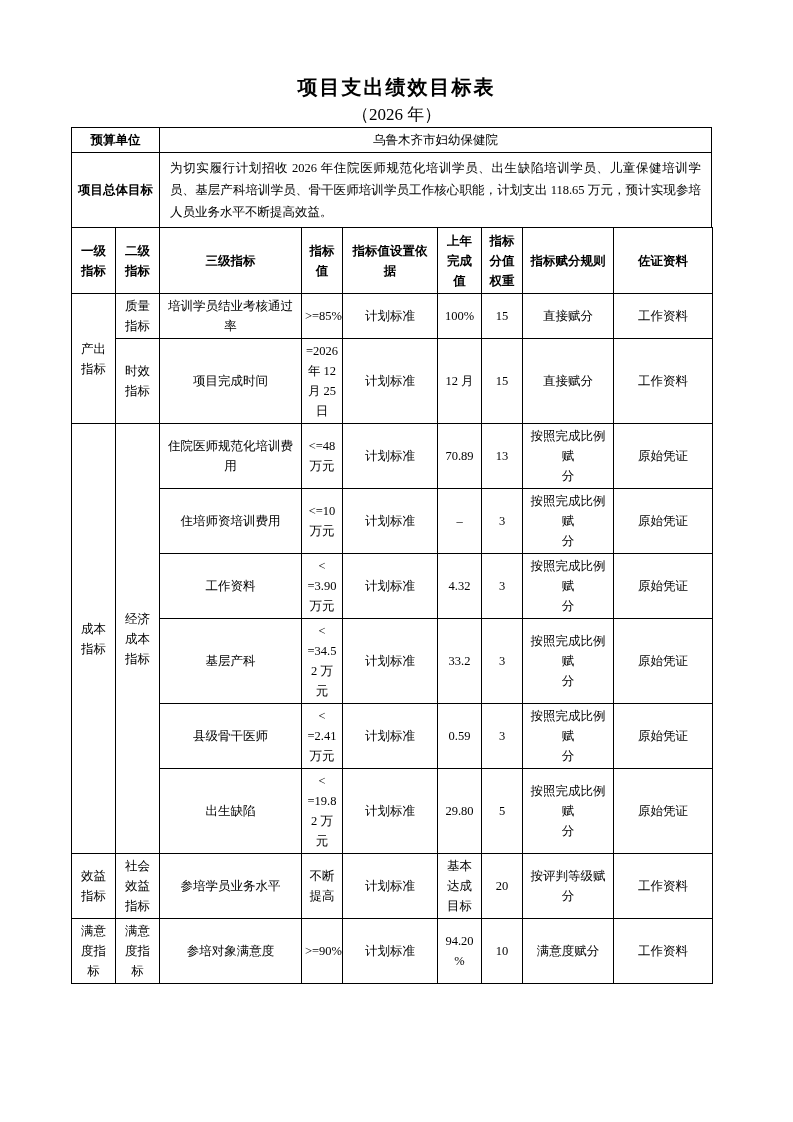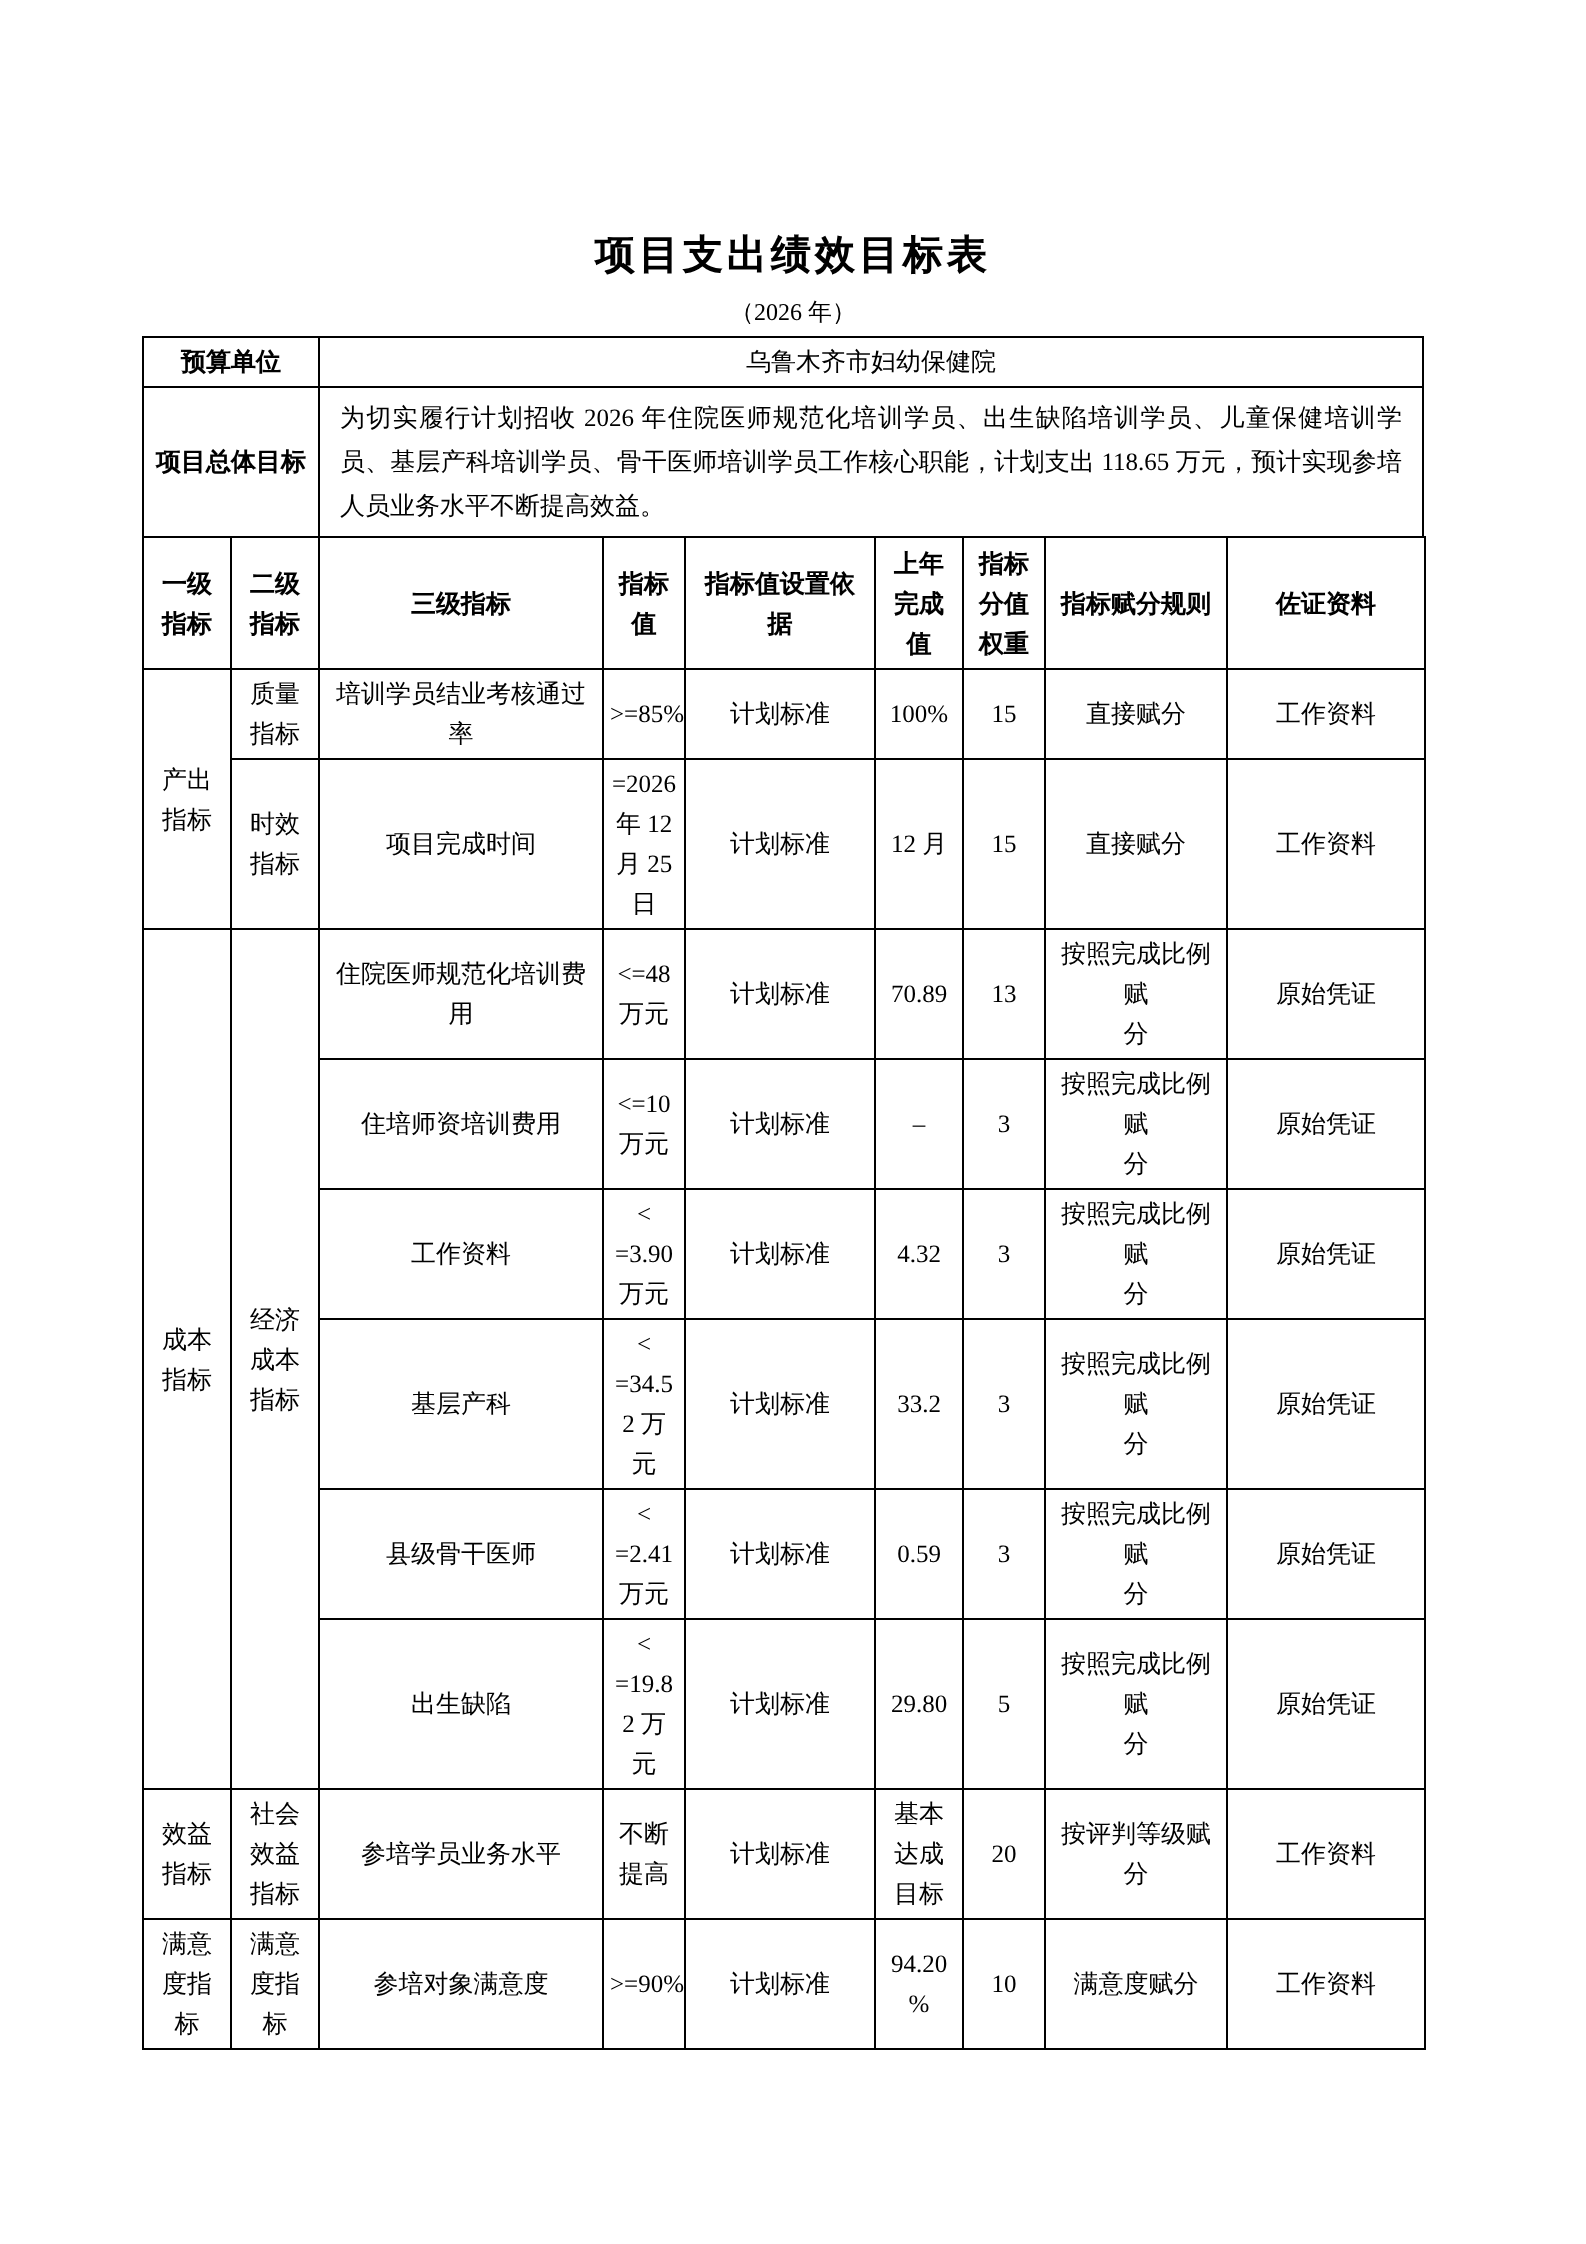--- a/index.html
+++ b/index.html
@@ -5,31 +5,31 @@
   html,body{margin:0;padding:0;}
   body{
     width:793px;height:1122px;
     background:#ffffff;
     color:#000;
     font-family:"Liberation Serif","DejaVu Serif",serif;
     position:relative;
     overflow:hidden;
   }
   .doc-title{
-    padding-top:116px;
+    padding-top:75px;
     text-align:center;
     font-size:20px;
     font-weight:bold;
     letter-spacing:2px;
     line-height:24px;
   }
   .doc-subtitle{
     margin-top:9px;
     text-align:center;
-    font-size:12px;
+    font-size:17px;
     line-height:14px;
   }
   .tables{
     margin:5px 0 0 71px;
     width:641px;
   }
   table{
     border-collapse:collapse;
     table-layout:fixed;
     width:641px;

